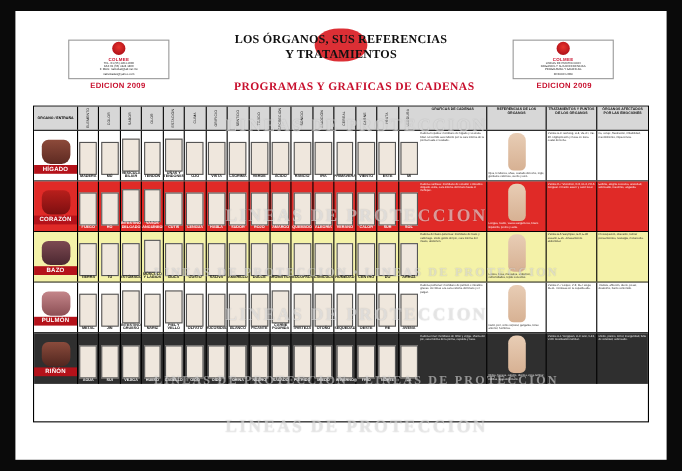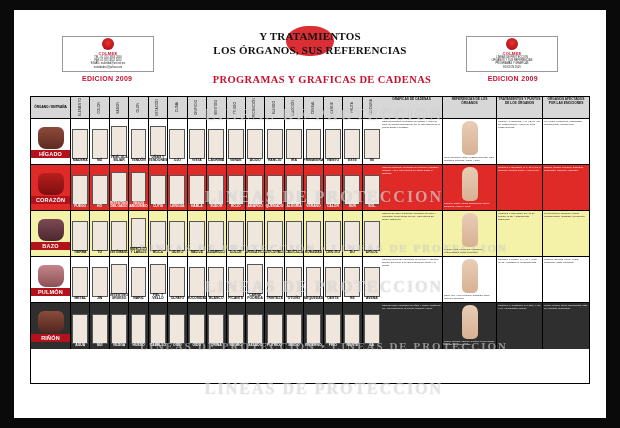--- a/index.html
+++ b/index.html
@@ -98,22 +98,22 @@
         <div class="logoseal"></div>
         <div class="logomark">COLMEE</div>
         <div>TEL. 01 (55) 3953 2000</div>
         <div>FAX 01 (55) 3824 1400</div>
         <div>E-MAIL: natividad@att.net.mx</div>
         <div>natividades@yahoo.com</div>
       </div>
 
       <div class="redblob"></div>
       <div class="title">
+        <div class="titletext">LOS ÓRGANOS, SUS REFERENCIAS</div>
         <div class="titletext">Y TRATAMIENTOS</div>
-        <div class="titletext">LOS ÓRGANOS, SUS REFERENCIAS</div>
       </div>
 
       <div class="logobox right">
         <div class="logoseal"></div>
         <div class="logomark">COLMEE</div>
         <div>LINEAS DE PROTECCION</div>
         <div>ORGANOS Y SUS REFERENCIAS</div>
         <div>PROGRAMAS Y GRAFICAS</div>
         <div>EDICION 2009</div>
       </div>

